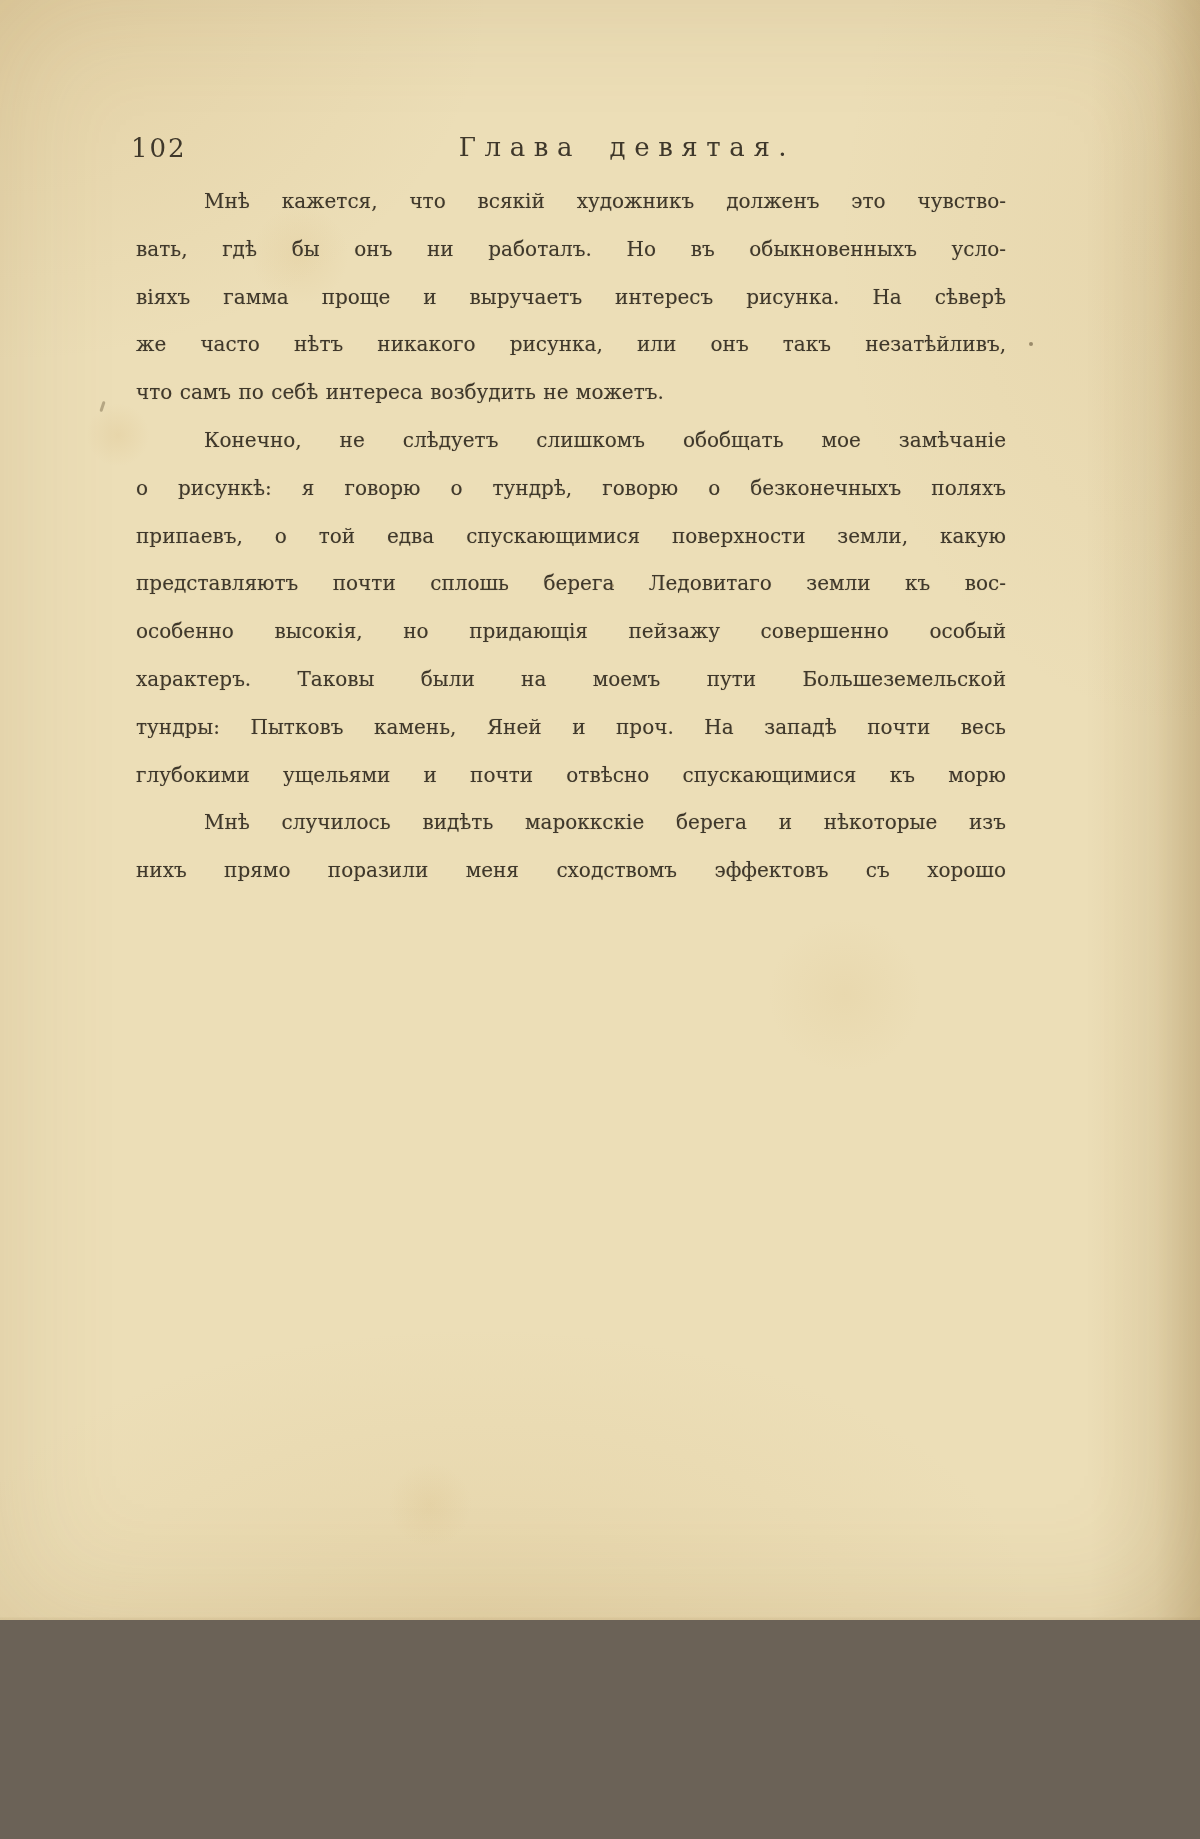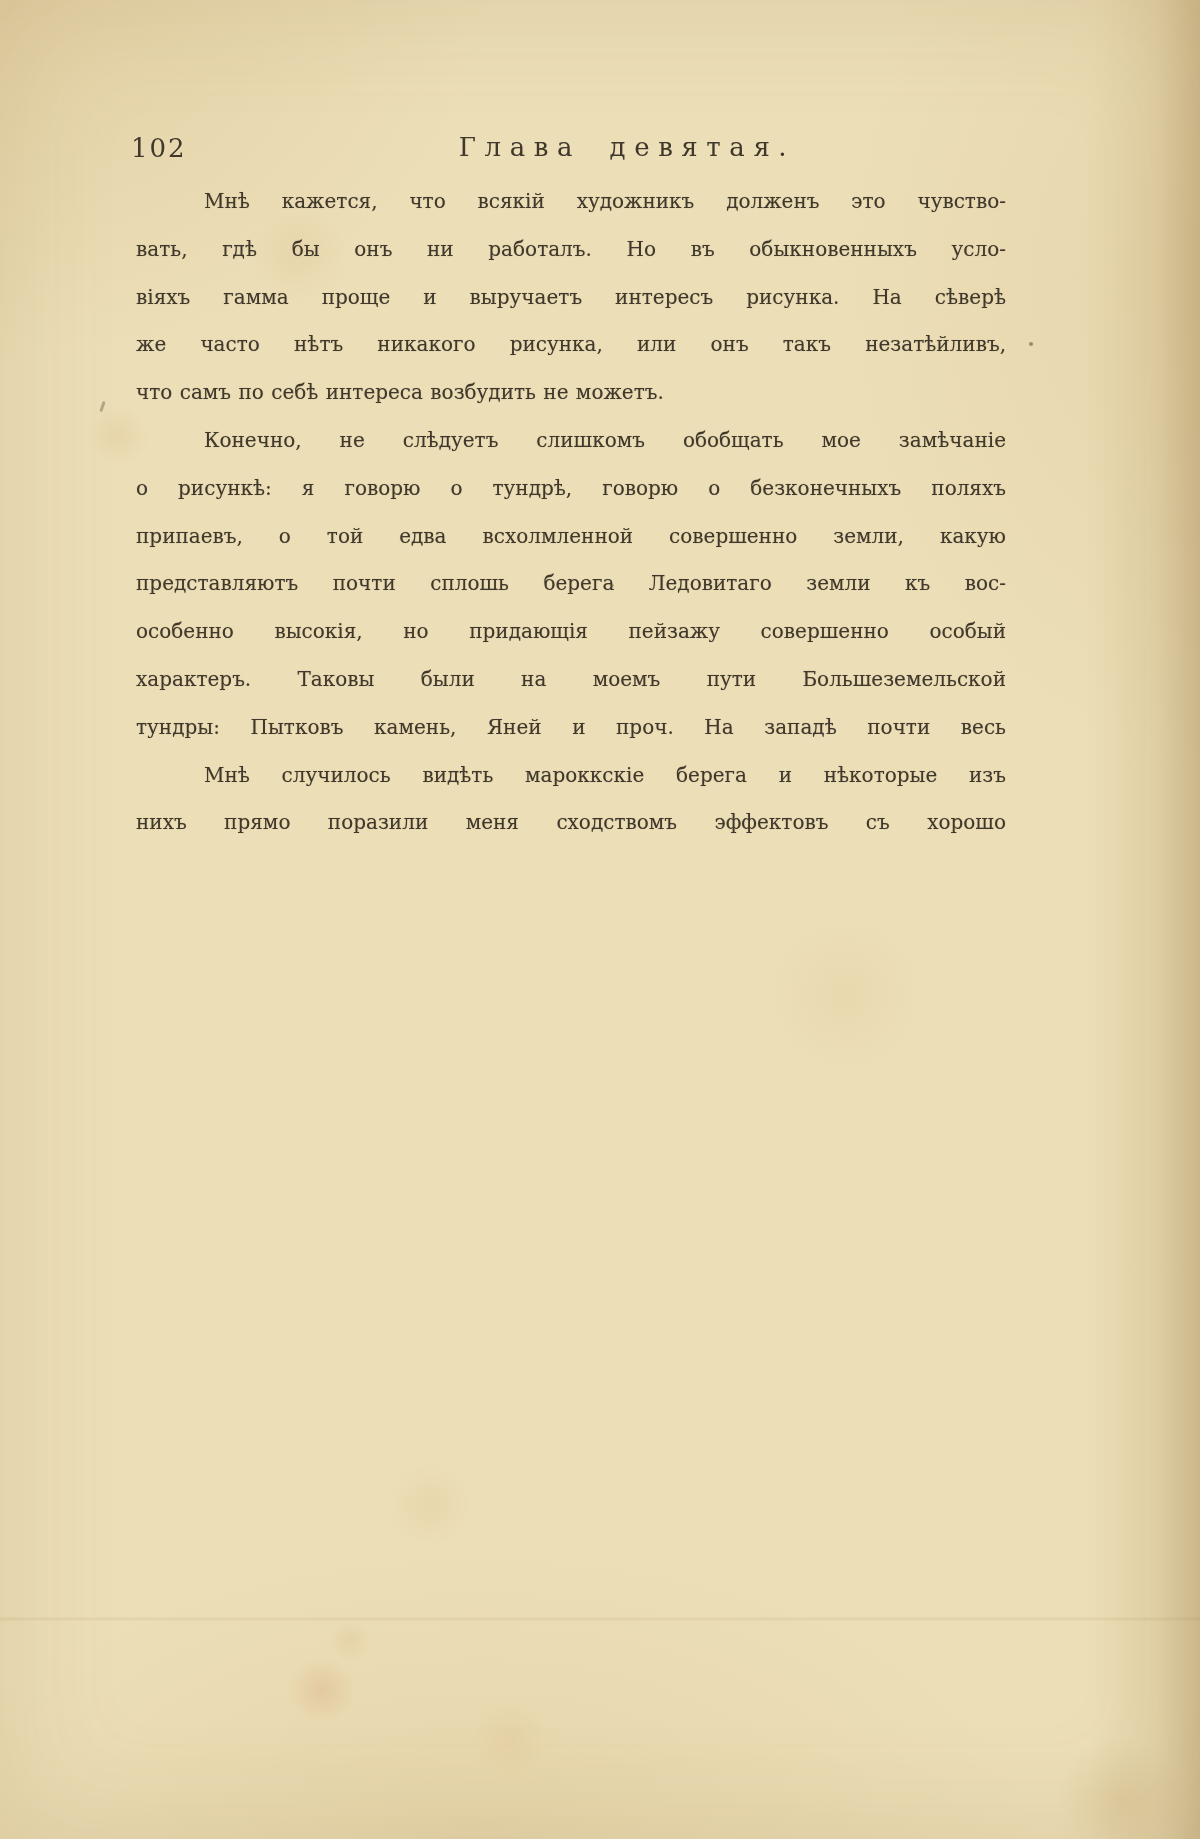--- a/index.html
+++ b/index.html
@@ -1,18 +1,18 @@
 <!DOCTYPE html>
 <html><head>
 <meta charset="utf-8">
 <style>
   html,body{margin:0;padding:0;background:#6b6257;}
   .page{
     position:relative;
-    width:1200px;height:1839px;
+    width:1200px;height:1620px;
     margin:0 auto;
     overflow:hidden;
     font-family:"DejaVu Serif", serif;
     color:#3f382b;
     background:
       
       radial-gradient(circle 48px at 322px 1690px, rgba(205,140,100,0.22), rgba(205,140,100,0.0) 70%),
       radial-gradient(circle 30px at 350px 1640px, rgba(200,150,100,0.14), rgba(200,150,100,0.0) 70%),
       radial-gradient(circle 55px at 510px 1740px, rgba(200,160,95,0.12), rgba(200,160,95,0.0) 70%),
       radial-gradient(circle 70px at 300px 255px, rgba(196,152,77,0.10), rgba(196,152,77,0.0) 70%),
@@ -78,25 +78,26 @@
       <div class="line indent">Мнѣ кажется, что всякій художникъ долженъ это чувство-</div>
       <div class="line">вать, гдѣ бы онъ ни работалъ. Но въ обыкновенныхъ усло-</div>
       <div class="line">віяхъ гамма проще и выручаетъ интересъ рисунка. На сѣверѣ</div>
       <div class="line">же часто нѣтъ никакого рисунка, или онъ такъ незатѣйливъ,</div>
       <div class="line line-end">что самъ по себѣ интереса возбудить не можетъ.</div>
     </div>
 
     <div>
       <div class="line indent">Конечно, не слѣдуетъ слишкомъ обобщать мое замѣчаніе</div>
       <div class="line">о рисункѣ: я говорю о тундрѣ, говорю о безконечныхъ поляхъ</div>
-      <div class="line">припаевъ, о той едва всхолмленной совершенно земли, какую</div>
+      <div class="line">припаевъ, о той едва спускающимися поверхности земли, какую</div>
       <div class="line">представляютъ почти сплошь берега Ледовитаго земли къ вос-</div>
       <div class="line">особенно высокія, но придающія пейзажу совершенно особый</div>
       <div class="line">характеръ. Таковы были на моемъ пути Большеземельской</div>
       <div class="line">тундры: Пытковъ камень, Яней и проч. На западѣ почти весь</div>
+      <div class="line">глубокими ущельями и почти отвѣсно спускающимися къ морю</div>
     </div>
 
     <div>
       <div class="line indent">Мнѣ случилось видѣть мароккскіе берега и нѣкоторые изъ</div>
       <div class="line">нихъ прямо поразили меня сходствомъ эффектовъ съ хорошо</div>
 
     </div>
 
   </div>
 

